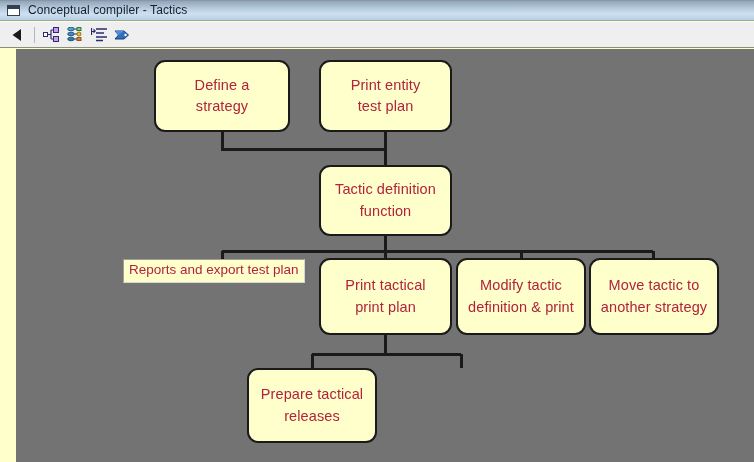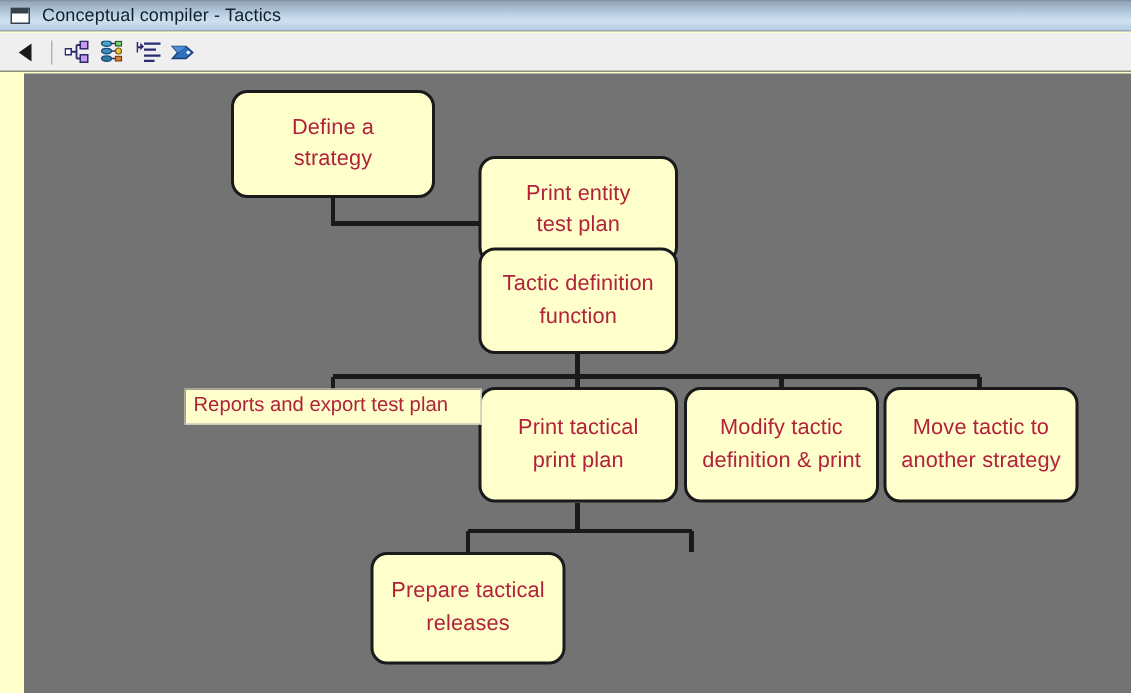--- a/index.html
+++ b/index.html
@@ -122,21 +122,21 @@
 
   
   #tooltip {
     position: absolute;
     background: #ffffcc;
     border: 1px solid #a0a090;
     border-right-color: #d8d8c8;
     border-bottom-color: #d8d8c8;
     color: #b2223c;
     font-size: 13.5px;
-    padding: 2px 21px 3px 5px;
+    padding: 2px 5px 3px 5px;
     white-space: nowrap;
     box-sizing: border-box;
     line-height: 1.25;
   }
 </style>
 </head>
 <body>
 
 <div id="app-window">
 
@@ -215,21 +215,21 @@
         <path d="M296,305 V319"></path>
         <path d="M445,305 V319"></path>
       </g>
     </svg>
 
     <div class="node" style="left:138px; top:11px; width:136px; height:72px;">
       <span class="node-label">Define a
 strategy</span>
     </div>
 
-    <div class="node" style="left:303px; top:11px; width:133px; height:72px;margin-top:44px;">
+    <div class="node" style="left:303px; top:11px; width:133px; height:72px;">
       <span class="node-label">Print entity
 test plan</span>
     </div>
 
     <div class="node" style="left:303px; top:116px; width:133px; height:71px;align-items:center;">
       <span class="node-label">Tactic definition
 function</span>
     </div>
 
     <div class="node" style="left:303px; top:209px; width:133px; height:77px;">

